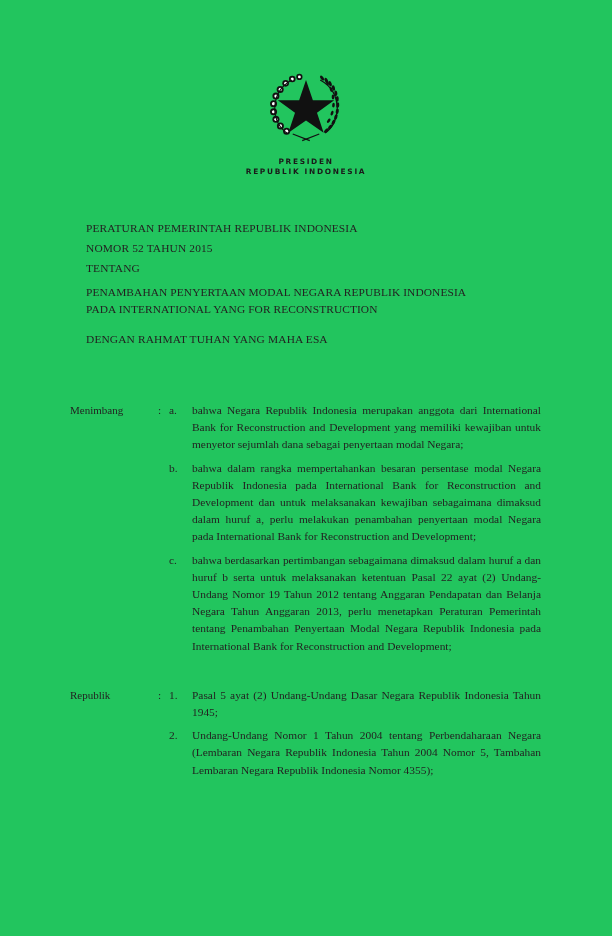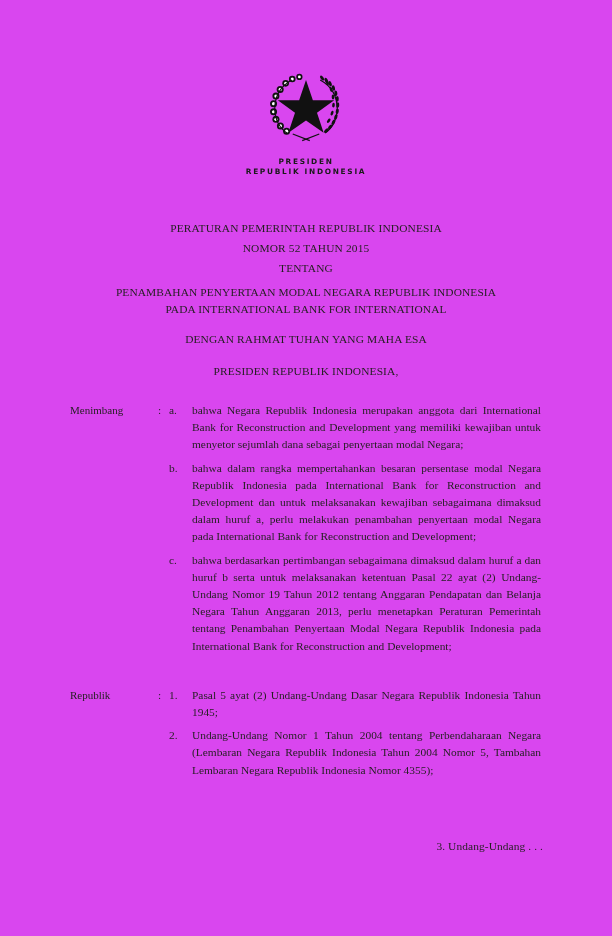--- a/index.html
+++ b/index.html
@@ -12,21 +12,21 @@
     height: 936px;
     position: relative;
     font-family: "Liberation Serif", serif;
     color: #231f20;
     overflow: hidden;
   }
 
   .page {
     position: absolute;
     inset: 0;
-    background: #d946ef;
+    background: #22c55e;
   }
 
   
   .emblem-block {
     position: absolute;
     top: 62px;
     left: 0;
     width: 612px;
     text-align: center;
   }
@@ -45,21 +45,21 @@
     line-height: 10px;
     color: #1a1a1a;
   }
 
   
   .title-block {
     position: absolute;
     top: 218px;
     left: 86px;
     width: 440px;
-    text-align: center;
+    text-align: left;
   }
   .title-line {
     font-size: 11.4px;
     line-height: 20px;
     letter-spacing: 0.15px;
     white-space: nowrap;
   }
   .title-wrap {
     font-size: 11.4px;
     line-height: 16.5px;
@@ -224,25 +224,24 @@
       <div>REPUBLIK INDONESIA</div>
     </div>
   </div>
 
   <div class="title-block">
     <div class="title-line">PERATURAN PEMERINTAH REPUBLIK INDONESIA</div>
     <div class="title-line">NOMOR 52 TAHUN 2015</div>
     <div class="title-line">TENTANG</div>
     <div class="title-gap-sm"></div>
     <div class="title-wrap">PENAMBAHAN PENYERTAAN MODAL NEGARA REPUBLIK INDONESIA</div>
-    <div class="title-wrap">PADA INTERNATIONAL BANK FOR INTERNATIONAL</div>
+    <div class="title-wrap">PADA INTERNATIONAL YANG FOR RECONSTRUCTION</div>
     <div class="title-gap-md"></div>
     <div class="title-line">DENGAN RAHMAT TUHAN YANG MAHA ESA</div>
     <div class="title-gap-md"></div>
-    <div class="title-line">PRESIDEN REPUBLIK INDONESIA,</div>
   </div>
 
   <div class="body-block">
 
     <div class="clause-group">
       <div class="clause-row">
         <span class="clause-label">Menimbang</span>
         <span class="clause-colon">:</span>
         <span class="clause-marker">a.</span>
         <div class="clause-text">bahwa Negara Republik Indonesia merupakan anggota dari International Bank for Reconstruction and Development yang memiliki kewajiban untuk menyetor sejumlah dana sebagai penyertaan modal Negara;</div>
@@ -270,15 +269,14 @@
       </div>
       <div class="clause-spacer"></div>
       <div class="clause-row">
         <span class="clause-marker">2.</span>
         <div class="clause-text">Undang-Undang Nomor 1 Tahun 2004 tentang Perbendaharaan Negara (Lembaran Negara Republik Indonesia Tahun 2004 Nomor 5, Tambahan Lembaran Negara Republik Indonesia Nomor 4355);</div>
       </div>
     </div>
 
   </div>
 
-  <div class="footer-catchword">3.  Undang-Undang . . .</div>
 
 </div>
 
 </body></html>

